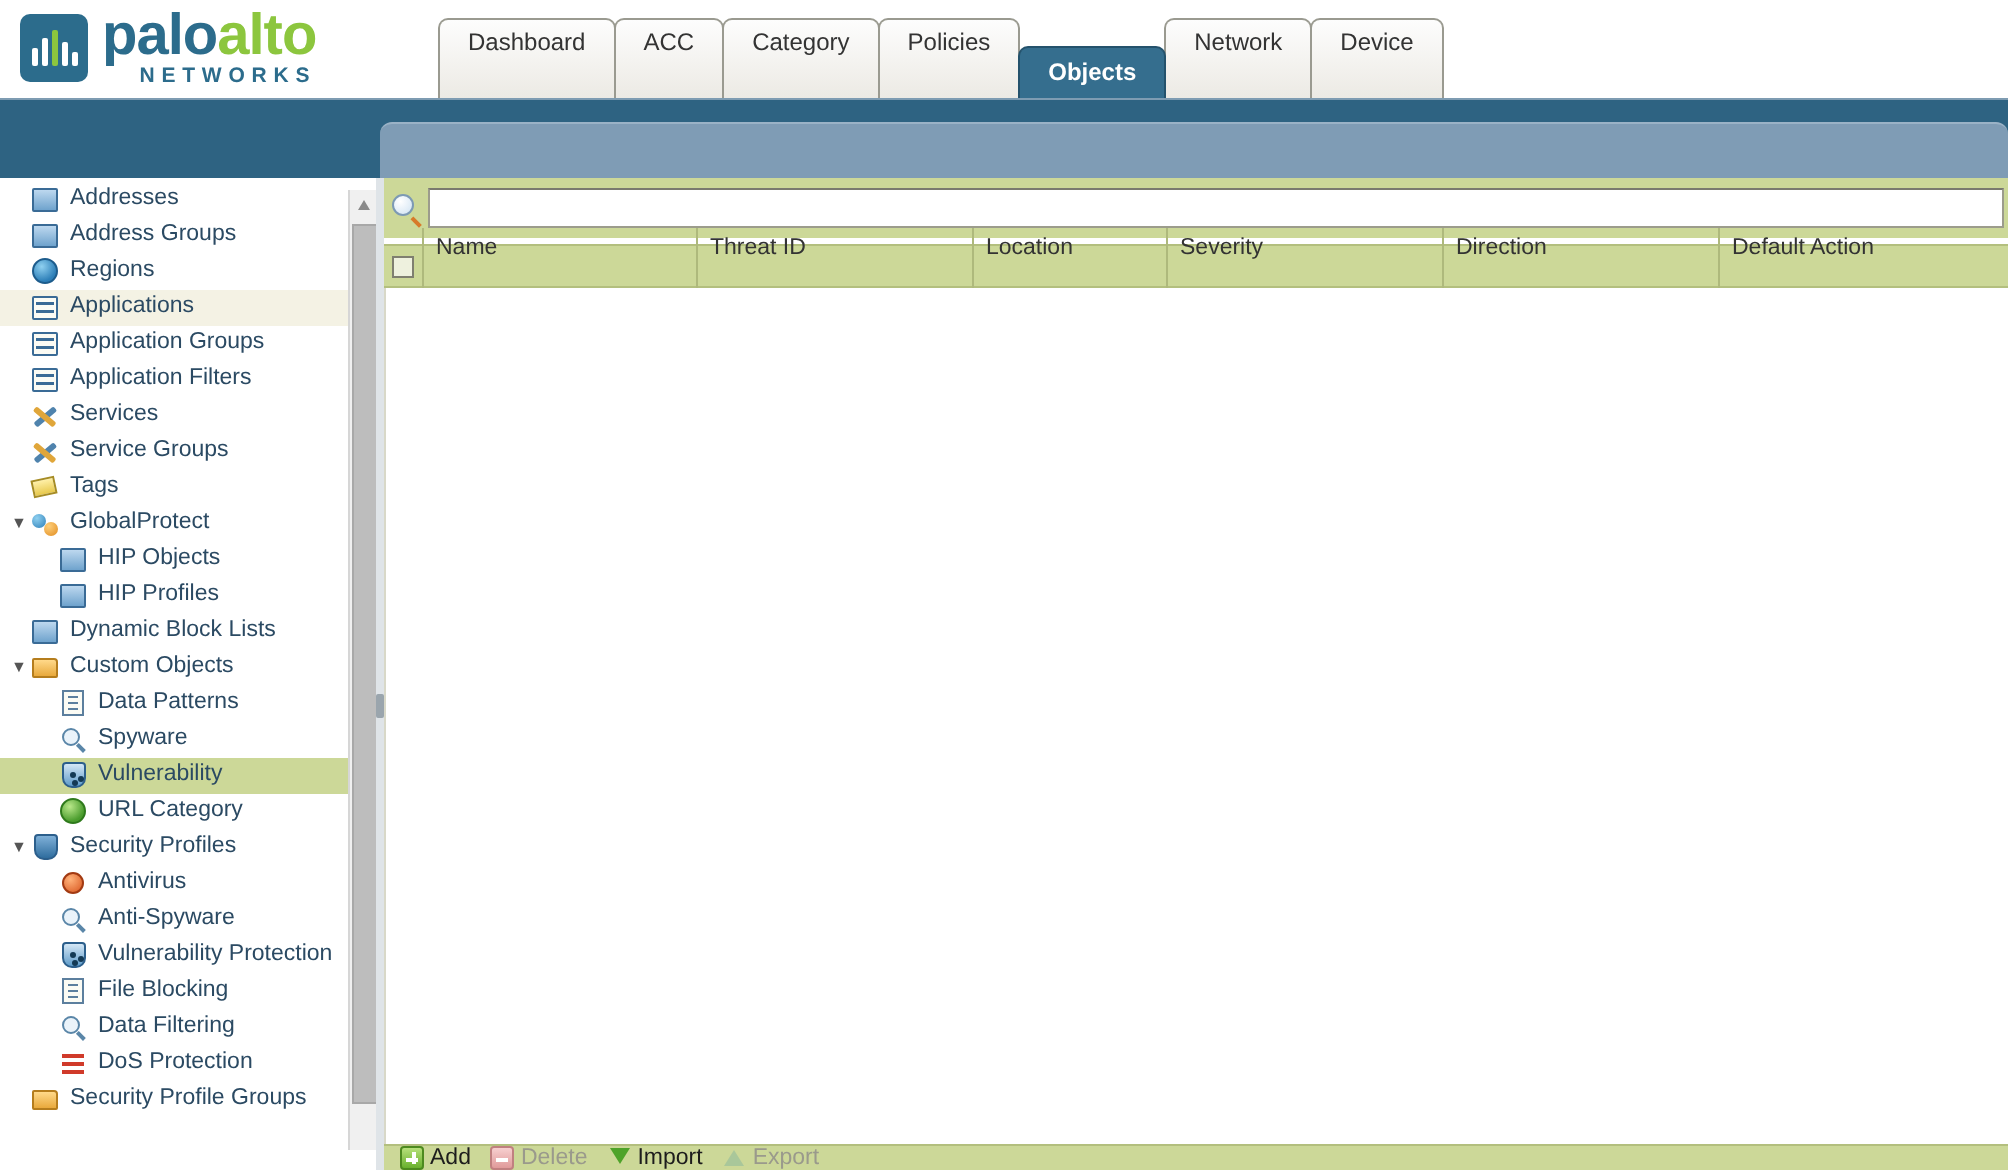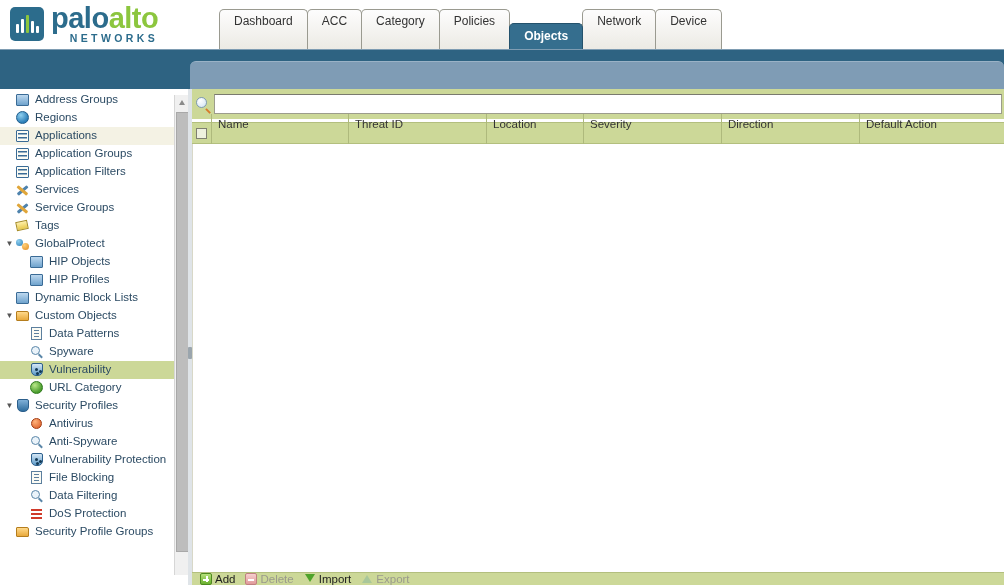--- a/index.html
+++ b/index.html
@@ -396,20 +396,27 @@
 <div class="band2"></div>
 <div class="panel-head"></div>
 
 <div class="sidebar">
   <div class="side-list" id="side-list">
       <div class="side-item">
         <span class="twisty"></span>
         <span class="ico">
           <span class="sq blue"></span>
         </span>
+        <span class="lbl">Addresses</span>
+      </div>
+      <div class="side-item">
+        <span class="twisty"></span>
+        <span class="ico">
+          <span class="sq blue"></span>
+        </span>
         <span class="lbl">Address Groups</span>
       </div>
       <div class="side-item">
         <span class="twisty"></span>
         <span class="ico">
           <span class="globe"></span>
         </span>
         <span class="lbl">Regions</span>
       </div>
       <div class="side-item hover">

